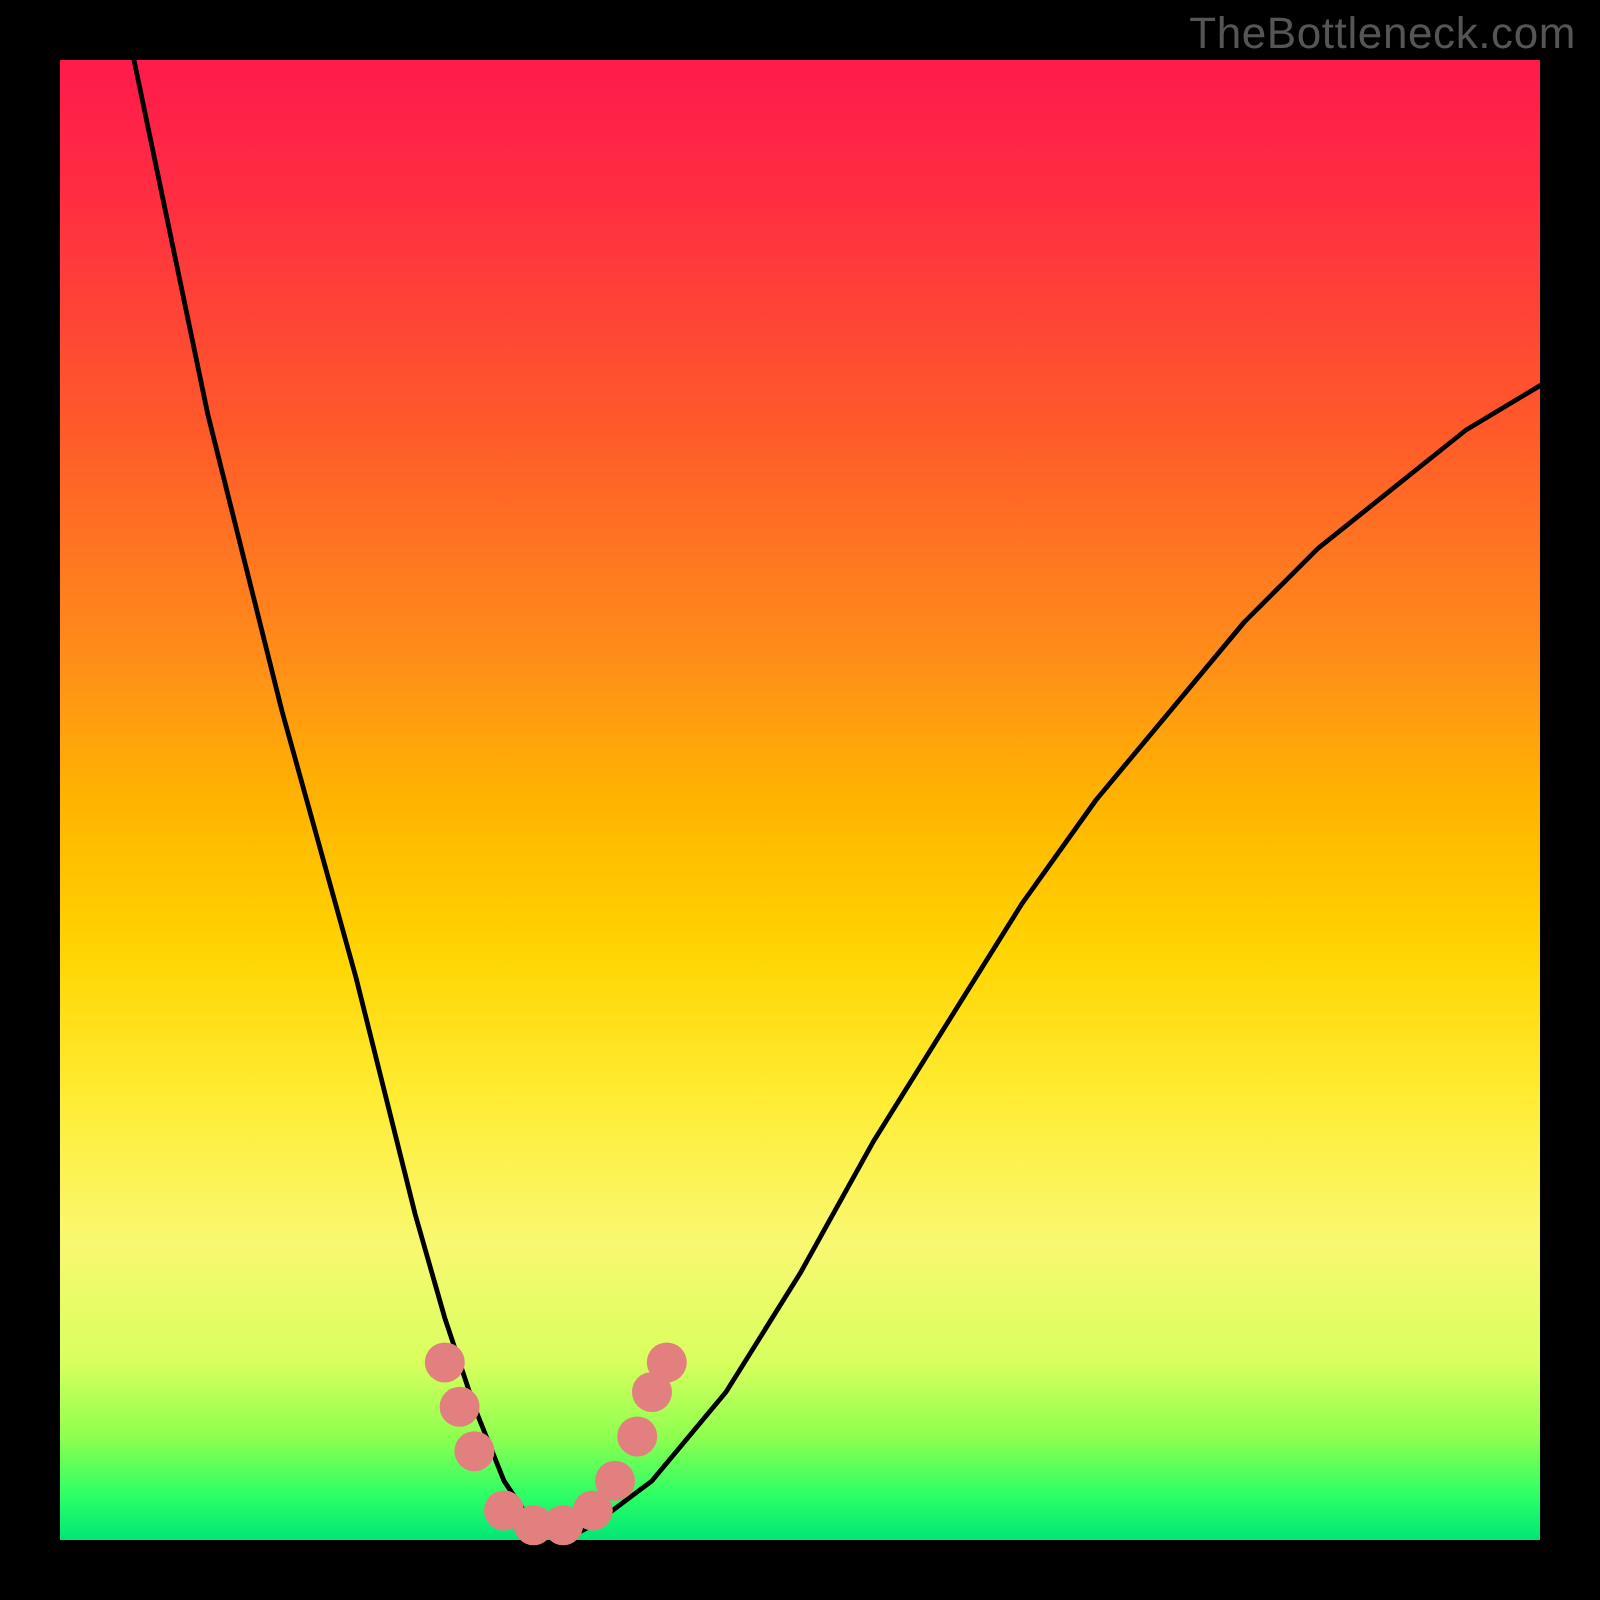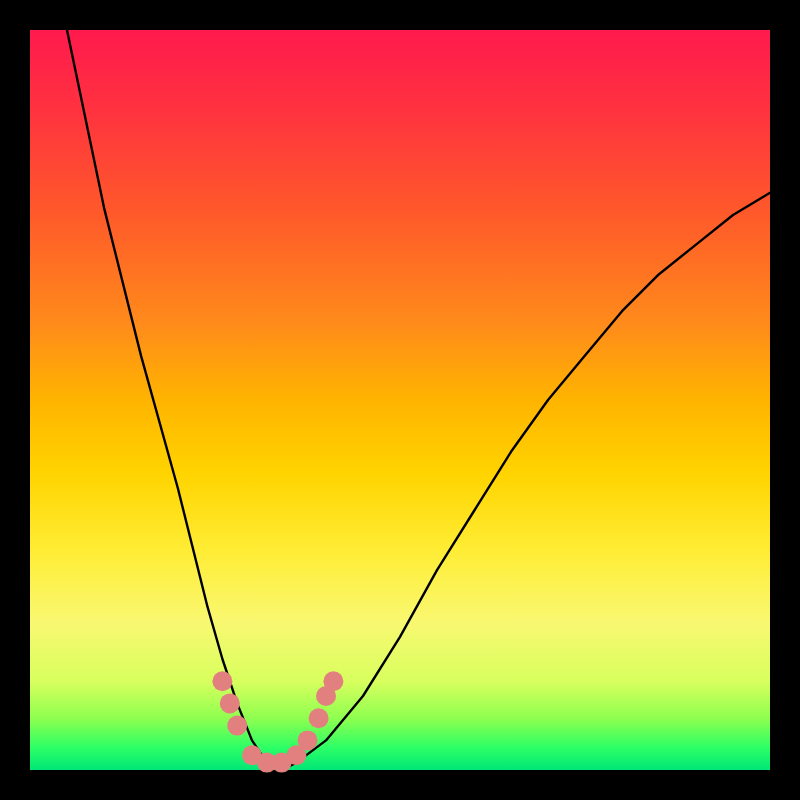--- a/index.html
+++ b/index.html
@@ -56,20 +56,21 @@
     top: 0;
     width: 740px;
     height: 740px;
     overflow: visible;
   }
 </style>
 </head>
 <body>
 
 <div class="frame">
+  <div class="watermark">TheBottleneck.com</div>
 
   <div class="plot-area">
     <svg class="curves" viewBox="0 0 740 740" preserveAspectRatio="none">
       <path id="curve-path" fill="none" stroke="#000000" stroke-width="2.4" stroke-linecap="round" stroke-linejoin="round" d="M37.00 0.00 L74.00 177.60 L111.00 325.60 L148.00 458.80 L177.60 577.20 L192.40 629.00 L207.20 673.40 L222.00 710.40 L236.80 732.60 L251.60 740.00 L266.40 732.60 L296.00 710.40 L333.00 666.00 L370.00 606.80 L407.00 540.20 L444.00 481.00 L481.00 421.80 L518.00 370.00 L555.00 325.60 L592.00 281.20 L629.00 244.20 L666.00 214.60 L703.00 185.00 L740.00 162.80"></path>
       <g id="marker-group">
           <circle cx="192.40" cy="651.20" r="10" fill="#e28080"></circle>
           <circle cx="199.80" cy="673.40" r="10" fill="#e28080"></circle>
           <circle cx="207.20" cy="695.60" r="10" fill="#e28080"></circle>
           <circle cx="222.00" cy="725.20" r="10" fill="#e28080"></circle>
           <circle cx="236.80" cy="732.60" r="10" fill="#e28080"></circle>

